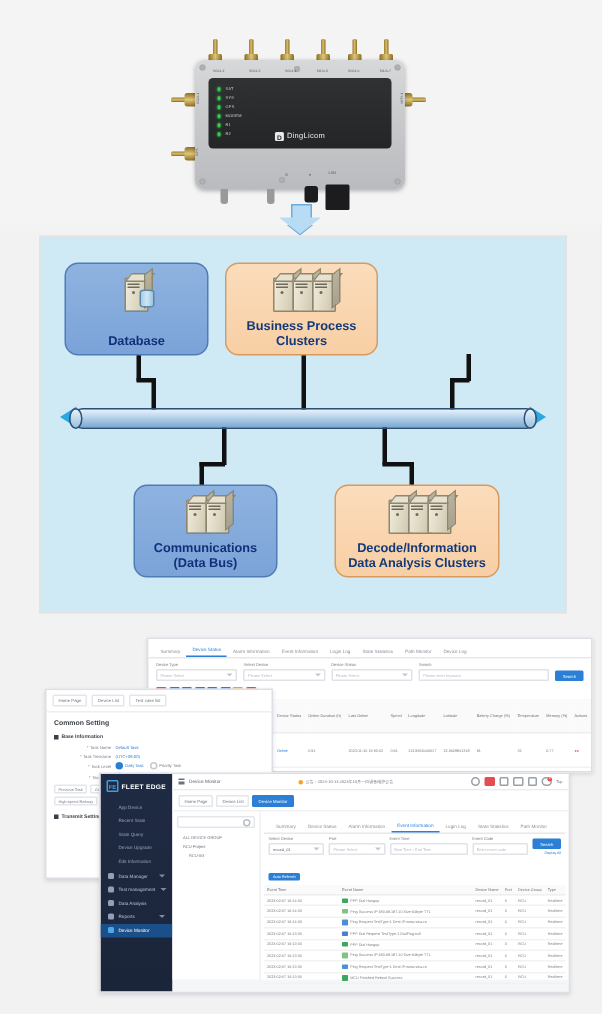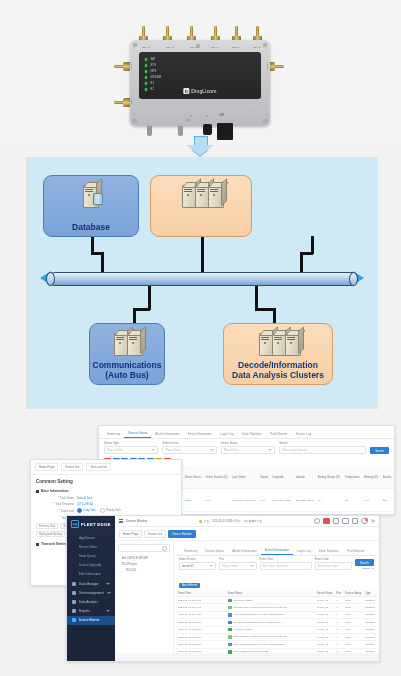--- a/index.html
+++ b/index.html
@@ -387,51 +387,55 @@
         </div>
       <div class="srv">
           <div class="body"></div>
           <div class="top"></div>
           <div class="side"></div>
           <div class="slot" style="top:7px"></div>
           <div class="slot" style="top:9px"></div>
           <div class="dot"></div>
         </div>
     </div>
+    <div class="node-label">
+      <div>Business Process</div>
+      <div>Clusters</div>
+    </div>
   </div>
 
 
   <div class="bus-arrow l"></div>
   <div class="bus-arrow r"></div>
   <div class="bus"></div>
   <div class="bus-cap" style="left:19px"></div>
   <div class="bus-cap" style="right:19px"></div>
 
-  <div class="node blue" style="left:62px;top:165px;width:76px;height:62px">
+  <div class="node blue" style="left:62px;top:165px;width:96px;height:62px">
     <div class="cluster">
       <div class="srv">
           <div class="body"></div>
           <div class="top"></div>
           <div class="side"></div>
           <div class="slot" style="top:7px"></div>
           <div class="slot" style="top:9px"></div>
           <div class="dot"></div>
         </div>
       <div class="srv">
           <div class="body"></div>
           <div class="top"></div>
           <div class="side"></div>
           <div class="slot" style="top:7px"></div>
           <div class="slot" style="top:9px"></div>
           <div class="dot"></div>
         </div>
     </div>
     <div class="node-label">
       <div>Communications</div>
-      <div>(Auto Bus)</div>
+      <div>(Data Bus)</div>
     </div>
   </div>
 
   <div class="node peach" style="left:196px;top:165px;width:110px;height:62px">
     <div class="cluster">
       <div class="srv">
           <div class="body"></div>
           <div class="top"></div>
           <div class="side"></div>
           <div class="slot" style="top:7px"></div>

